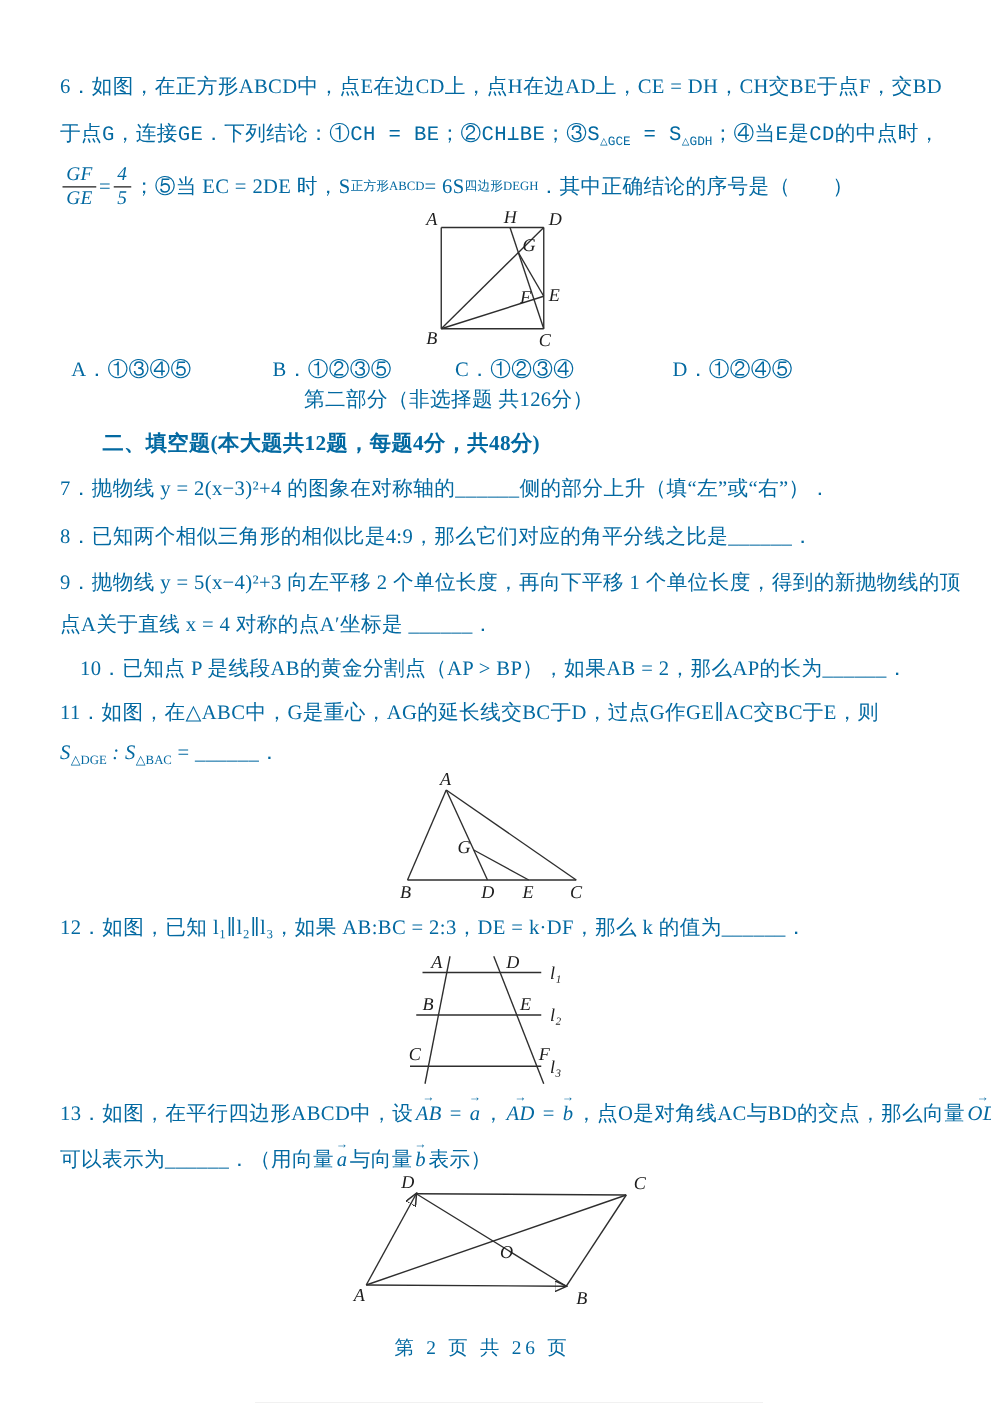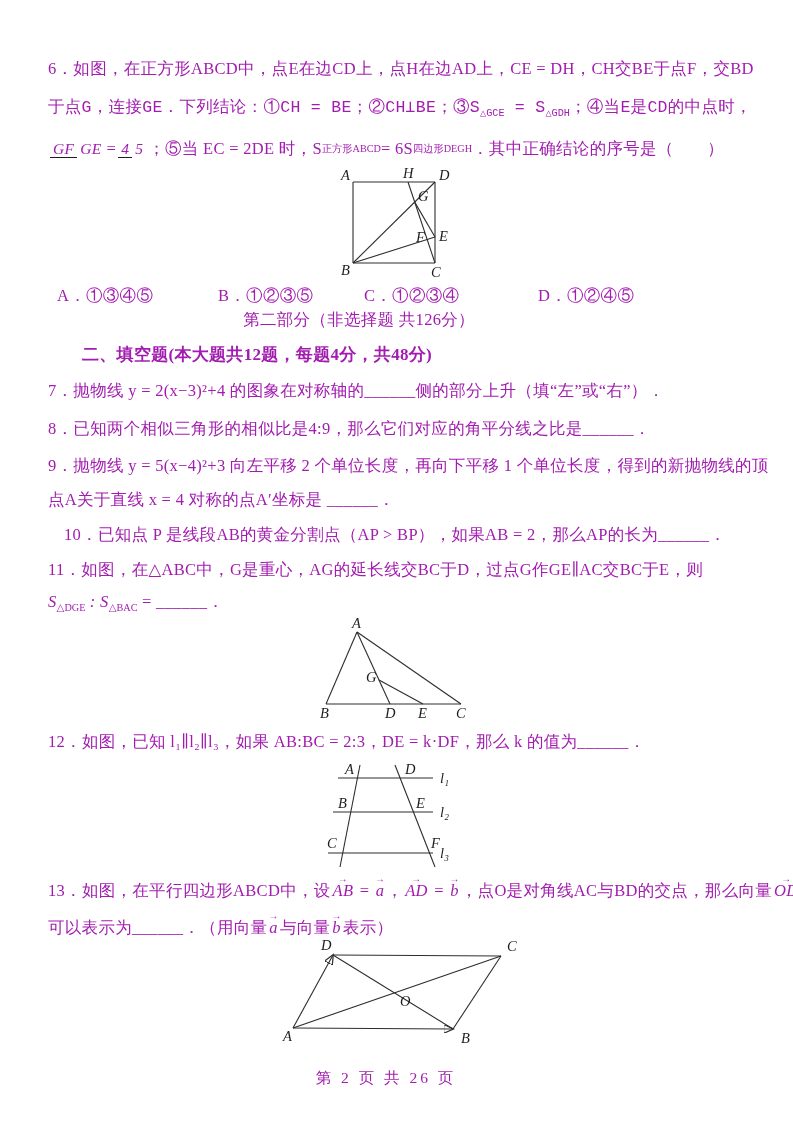--- a/index.html
+++ b/index.html
@@ -1,27 +1,27 @@
 <!DOCTYPE html>
 <html><head>
 <meta charset="utf-8">
 <style>
   html,body{margin:0;padding:0;background:#e8e8e8;}
   .page{
     position:relative;width:793px;height:1122px;margin:0 auto;
     background:#ffffff;overflow:hidden;
     font-family:"Liberation Serif","DejaVu Serif",serif;
-    color:#a21caf;font-size:16.5px;
+    color:#0369a1;font-size:16.5px;
   }
   .line{position:absolute;left:48px;white-space:nowrap;letter-spacing:0.3px;}
   .center{left:0;width:718px;text-align:center;}
   .bold{font-weight:bold;margin-left:34px;}
   sub{font-size:0.62em;letter-spacing:0;}
   .fracline{display:flex;align-items:center;}
-  .frac{display:inline-flex;flex-direction:row;align-items:center;
+  .frac{display:inline-flex;flex-direction:column;align-items:center;
         line-height:1.12;font-style:italic;margin:0 2px;font-size:15.5px;}
   .frac .num{border-bottom:1.2px solid #1d1d1d;padding:0 3px;}
   .frac .den{padding:0 3px;font-style:italic;}
   .vec{position:relative;display:inline-block;font-style:italic;padding:0 2px;}
   .vec::after{content:"→";position:absolute;left:0;right:0;top:-0.78em;
               font-size:0.6em;text-align:center;font-style:normal;}
   svg.fig{position:absolute;}
   svg.fig line, svg.fig path, svg.fig polyline{stroke:#2e2e2e;stroke-width:1.1;fill:none;}
   svg.fig text{font-family:"Liberation Serif","DejaVu Serif",serif;
                font-style:italic;font-size:14.5px;fill:#1d1d1d;stroke:none;}

